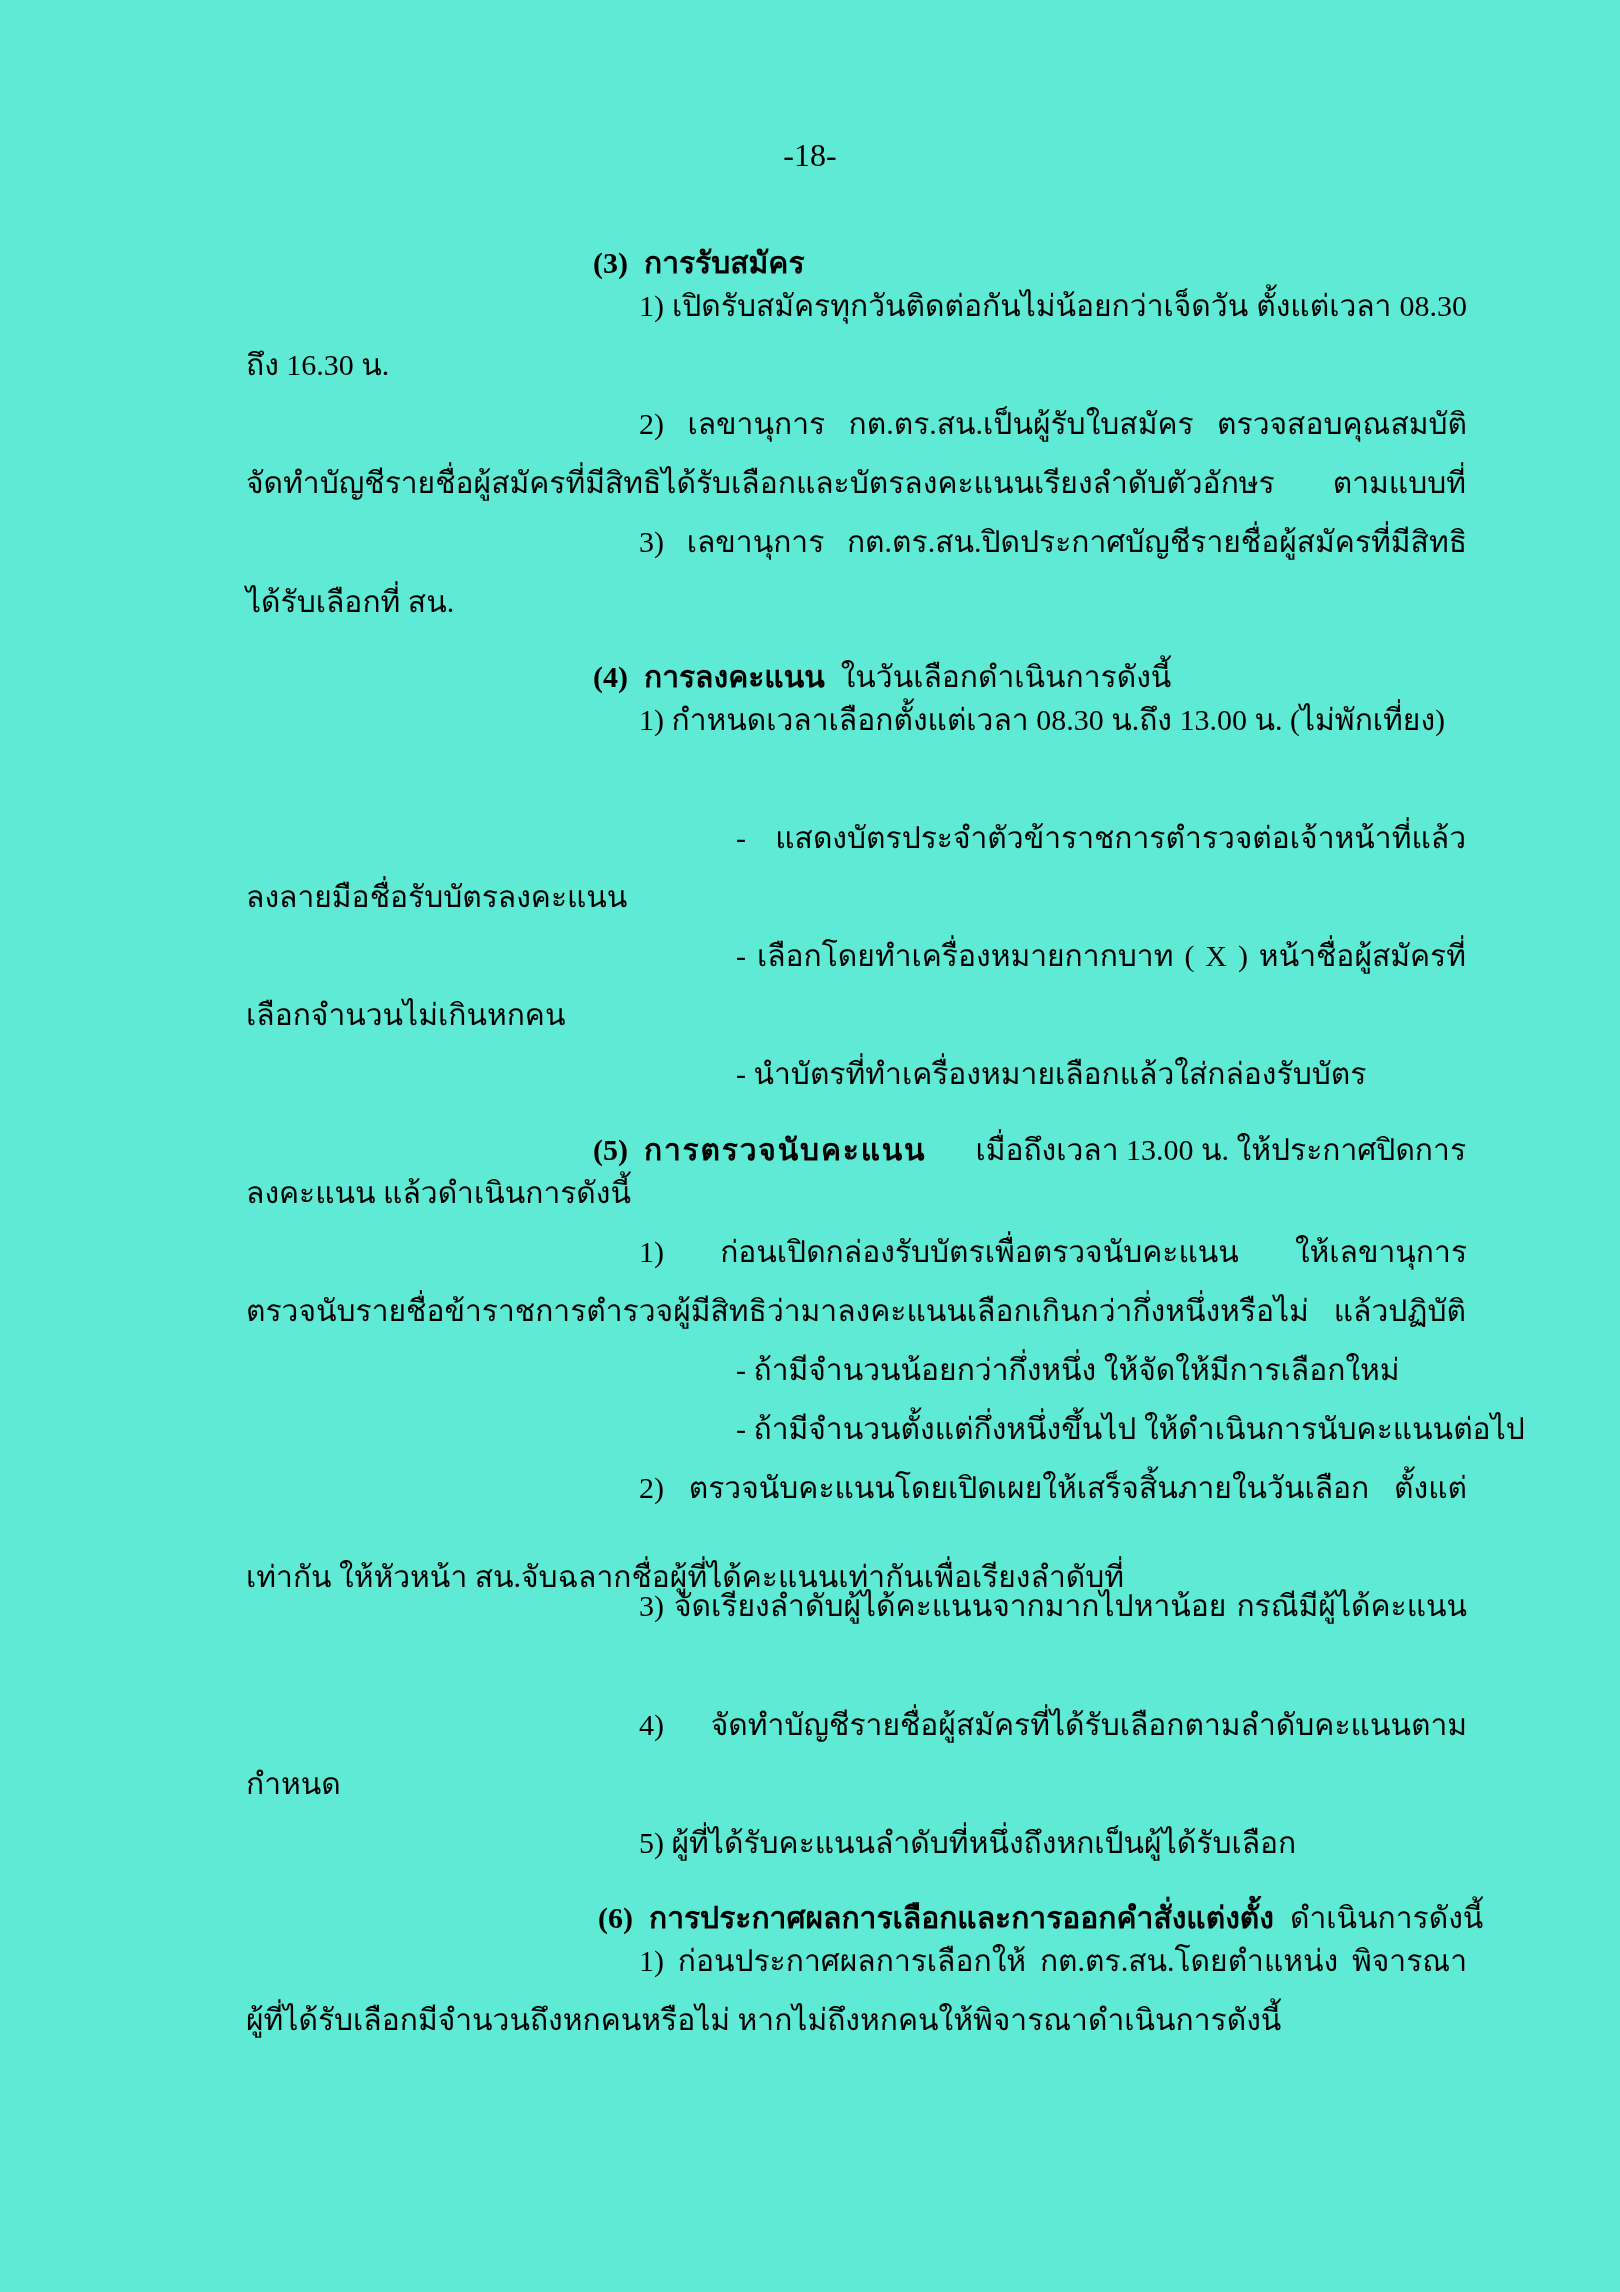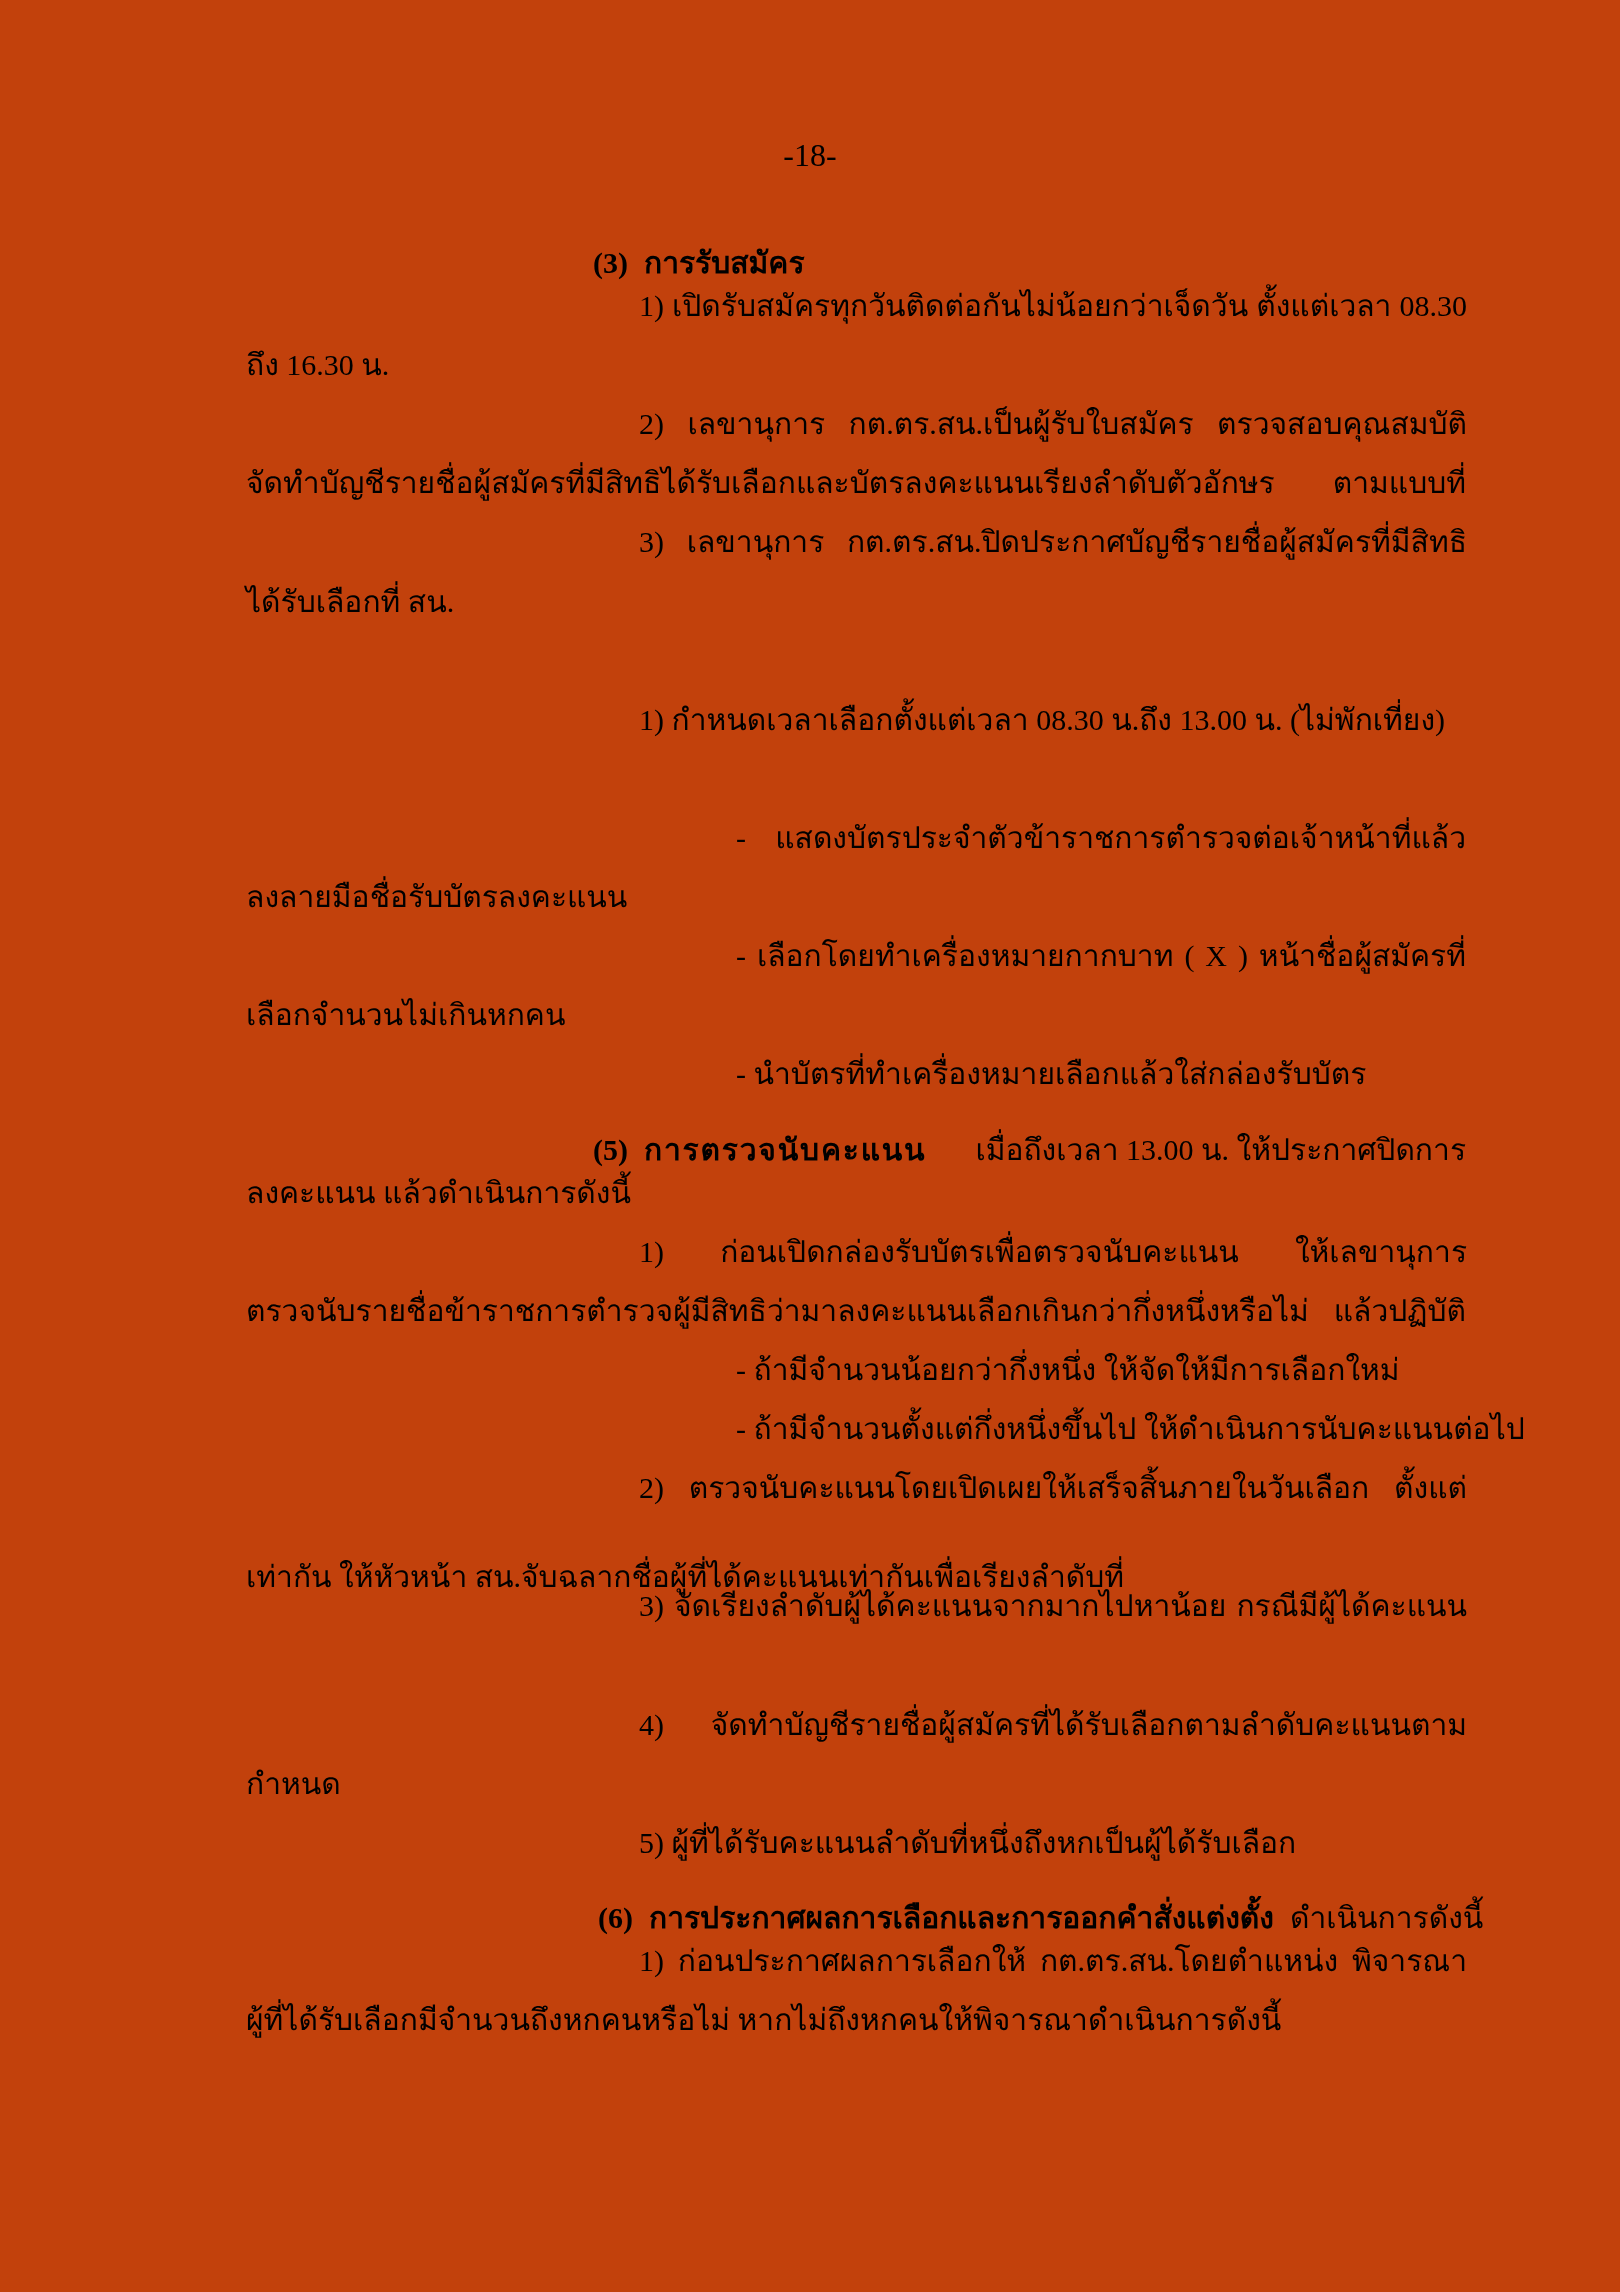--- a/index.html
+++ b/index.html
@@ -13,21 +13,21 @@
     position: relative;
     overflow: hidden;
     font-family: "Liberation Serif", "DejaVu Serif", serif;
     color: #000000;
   }
   .page {
     position: absolute;
     left: 0; top: 0;
     width: 1620px;
     height: 2293px;
-    background: #c2410c;
+    background: #5eead4;
   }
   .page-number {
     position: absolute;
     top: 133px;
     left: 0;
     width: 1620px;
     text-align: center;
     font-size: 32px;
     line-height: 45px;
   }
@@ -66,20 +66,23 @@
   <div class="line ind-h bold" style="top:224px">
     <span>(3)</span><span class="gap"></span><span>การรับสมัคร</span>
   </div>
   <div class="line ind-n to-right justify" style="top:283px">1)  เปิดรับสมัครทุกวันติดต่อกันไม่น้อยกว่าเจ็ดวัน ตั้งแต่เวลา 08.30 น.</div>
   <div class="line ind0" style="top:342px">ถึง 16.30 น.</div>
   <div class="line ind-n to-right justify" style="top:401px">2)  เลขานุการ กต.ตร.สน.เป็นผู้รับใบสมัคร ตรวจสอบคุณสมบัติ แล้ว</div>
   <div class="line ind0 to-right justify" style="top:460px">จัดทำบัญชีรายชื่อผู้สมัครที่มีสิทธิได้รับเลือกและบัตรลงคะแนนเรียงลำดับตัวอักษร ตามแบบที่กำหนด</div>
   <div class="line ind-n to-right justify" style="top:519px">3)  เลขานุการ กต.ตร.สน.ปิดประกาศบัญชีรายชื่อผู้สมัครที่มีสิทธิ</div>
   <div class="line ind0" style="top:579px">ได้รับเลือกที่ สน.</div>
 
+  <div class="line ind-h" style="top:638px">
+    <span class="bold">(4)</span><span class="gap"></span><span class="bold">การลงคะแนน</span><span class="gap"></span><span>ในวันเลือกดำเนินการดังนี้</span>
+  </div>
   <div class="line ind-n" style="top:697px">1)  กำหนดเวลาเลือกตั้งแต่เวลา  08.30 น.ถึง 13.00  น. (ไม่พักเที่ยง)</div>
   <div class="line ind-d to-right justify" style="top:815px">-  แสดงบัตรประจำตัวข้าราชการตำรวจต่อเจ้าหน้าที่แล้ว</div>
   <div class="line ind0" style="top:874px">ลงลายมือชื่อรับบัตรลงคะแนน</div>
   <div class="line ind-d to-right justify" style="top:933px">-  เลือกโดยทำเครื่องหมายกากบาท (  X  )  หน้าชื่อผู้สมัครที่ตน</div>
   <div class="line ind0" style="top:992px">เลือกจำนวนไม่เกินหกคน</div>
   <div class="line ind-d" style="top:1051px">-  นำบัตรที่ทำเครื่องหมายเลือกแล้วใส่กล่องรับบัตร</div>
 
   <div class="line ind-h to-right" style="top:1111px; display:flex; justify-content:space-between;">
     <span><span class="bold">(5)</span><span class="gap"></span><span class="bold" style="letter-spacing:1.8px;">การตรวจนับคะแนน</span></span>
     <span>เมื่อถึงเวลา 13.00 น. ให้ประกาศปิดการ</span>

